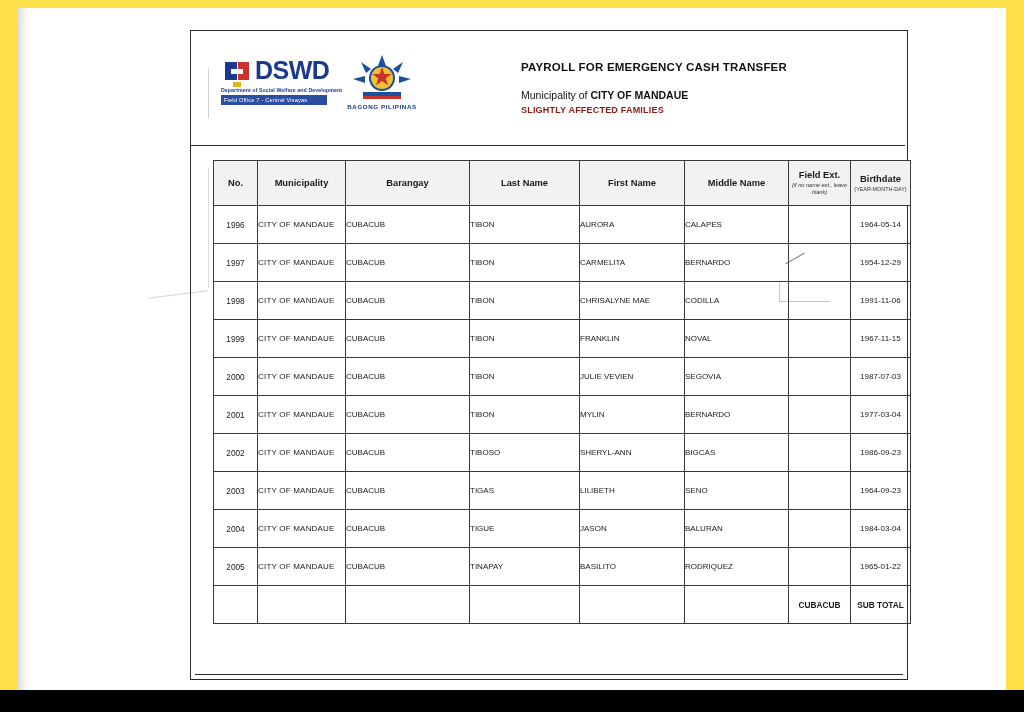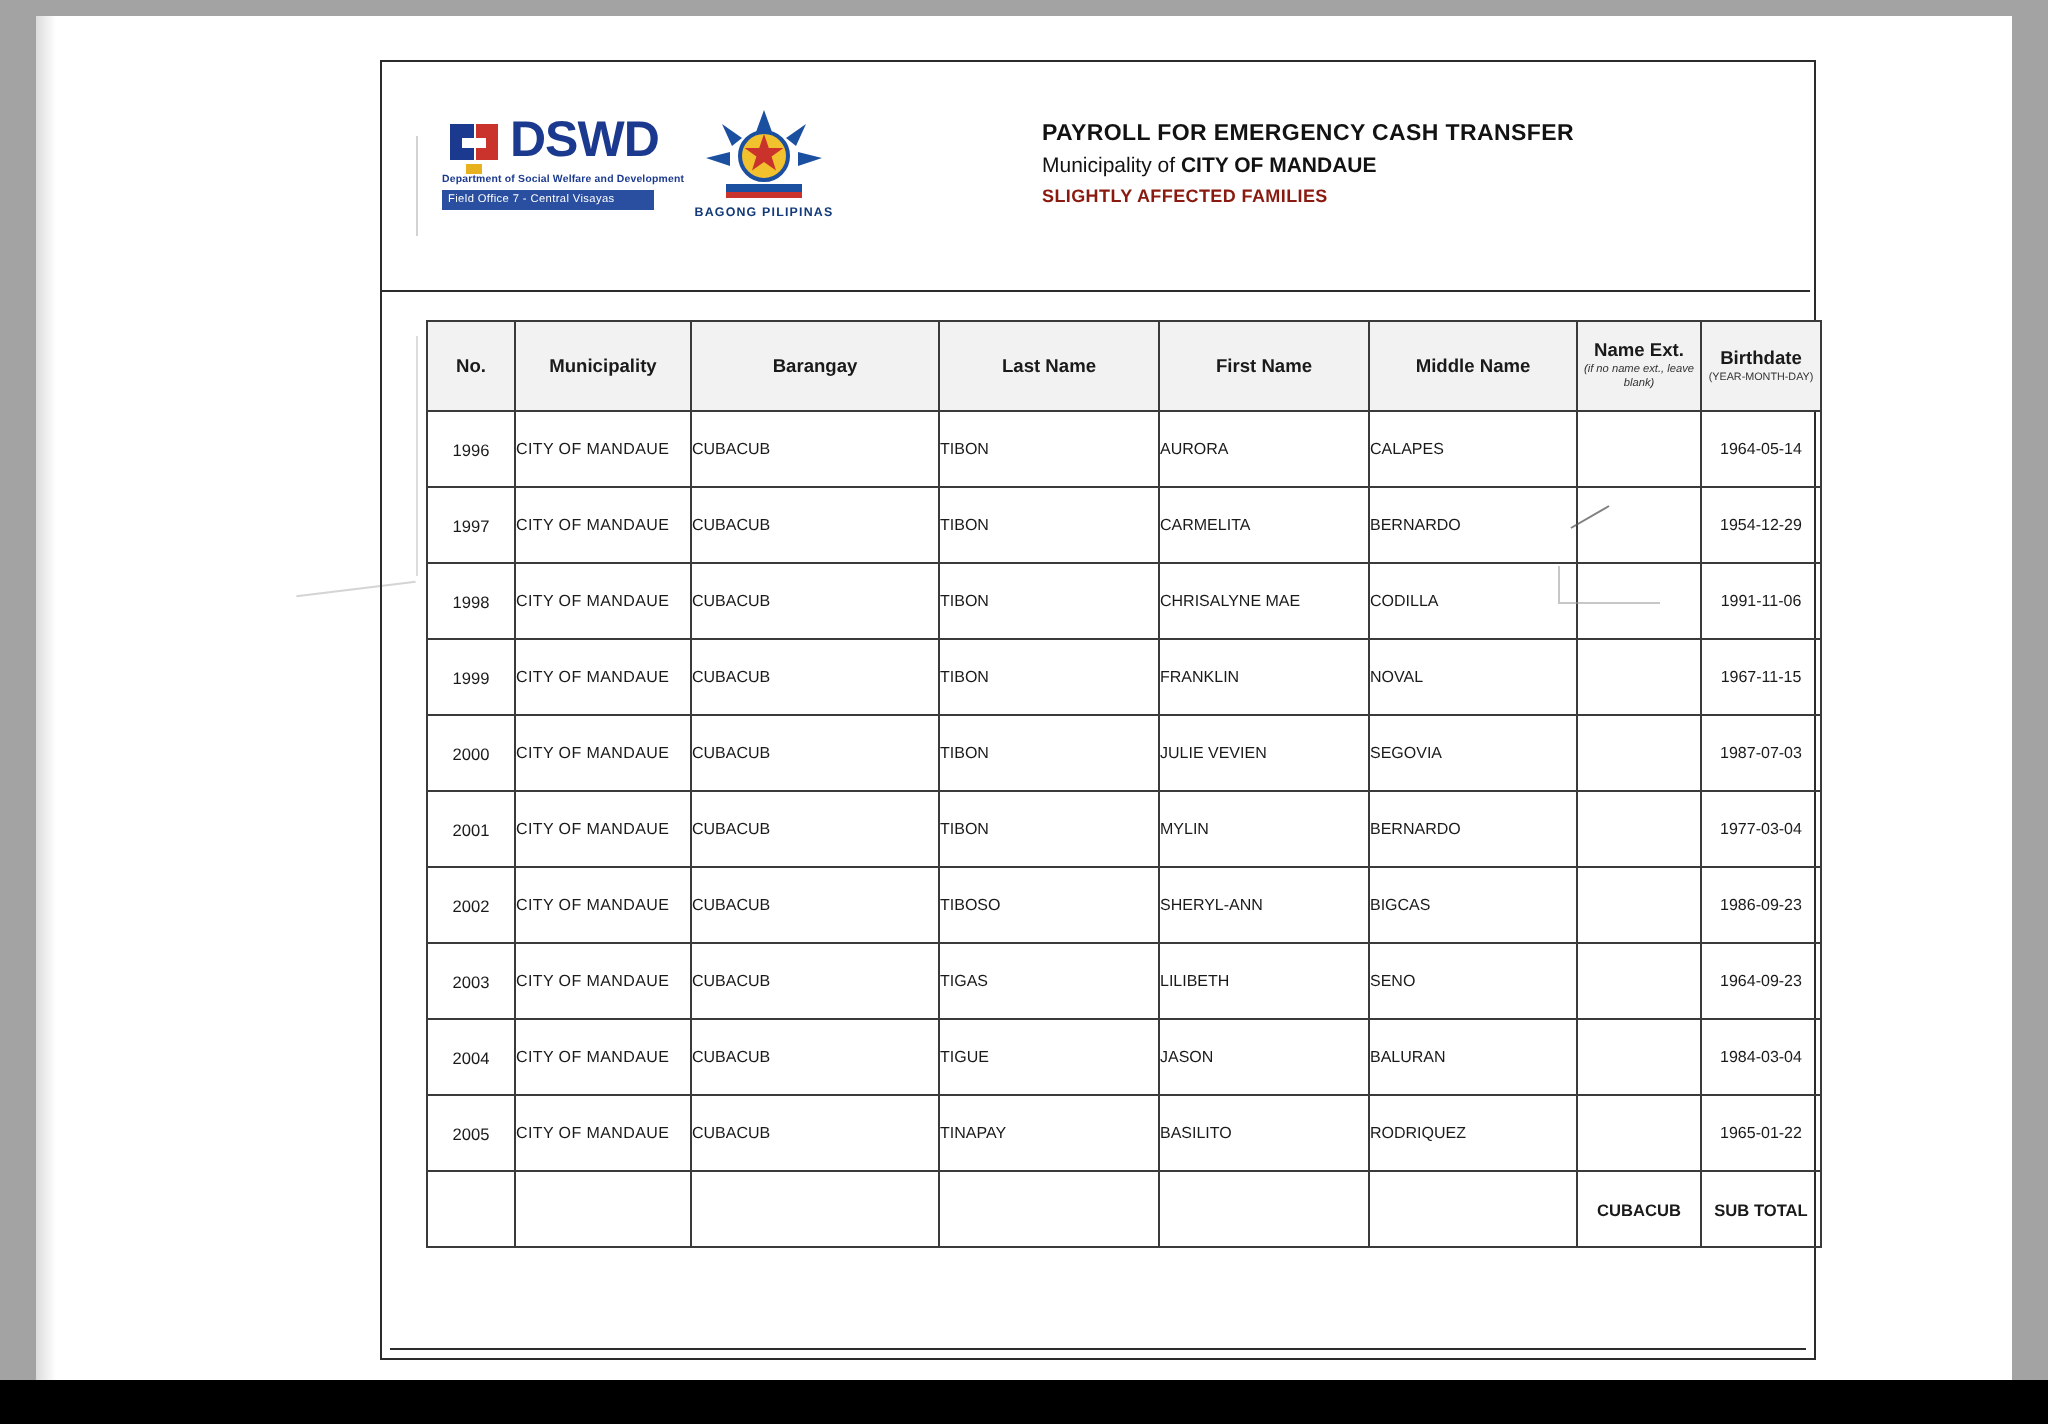--- a/index.html
+++ b/index.html
@@ -10,21 +10,21 @@
   body {
     width: 1024px;
     height: 712px;
     overflow: hidden;
     font-family: "Liberation Sans", sans-serif;
   }
   .screen {
     position: relative;
     width: 1024px;
     height: 712px;
-    background: #a3a3a3;
+    background: #fde047;
   }
   
   .paper {
     position: absolute;
     left: 18px;
     top: 8px;
     width: 988px;
     height: 682px;
     background: #ffffff;
     box-shadow: 0 0 0 0 #fff;
@@ -197,21 +197,21 @@
   }
   .title-main {
     font-size: 11.5px;
     font-weight: bold;
     color: #121212;
     letter-spacing: .2px;
   }
   .title-sub {
     font-size: 10.5px;
     color: #121212;
-    margin-top: 4px;
+    margin-top: 16px;
   }
   .title-sub b { font-weight: bold; }
   .title-note {
     font-size: 9px;
     font-weight: bold;
     color: #8a1a10;
     margin-top: 4px;
     letter-spacing: .2px;
   }
 
@@ -374,21 +374,21 @@
     </colgroup>
     <thead>
       <tr>
         <th>No.</th>
         <th>Municipality</th>
         <th>Barangay</th>
         <th>Last Name</th>
         <th>First Name</th>
         <th>Middle Name</th>
         <th>
-          <span>Name Ext.</span>
+          <span>Field Ext.</span>
           <span class="th-sub">(if no name ext., leave blank)</span>
         </th>
         <th>
           <span>Birthdate</span>
           <span class="th-sub2">(YEAR-MONTH-DAY)</span>
         </th>
       </tr>
     </thead>
     <tbody>
       <tr>

